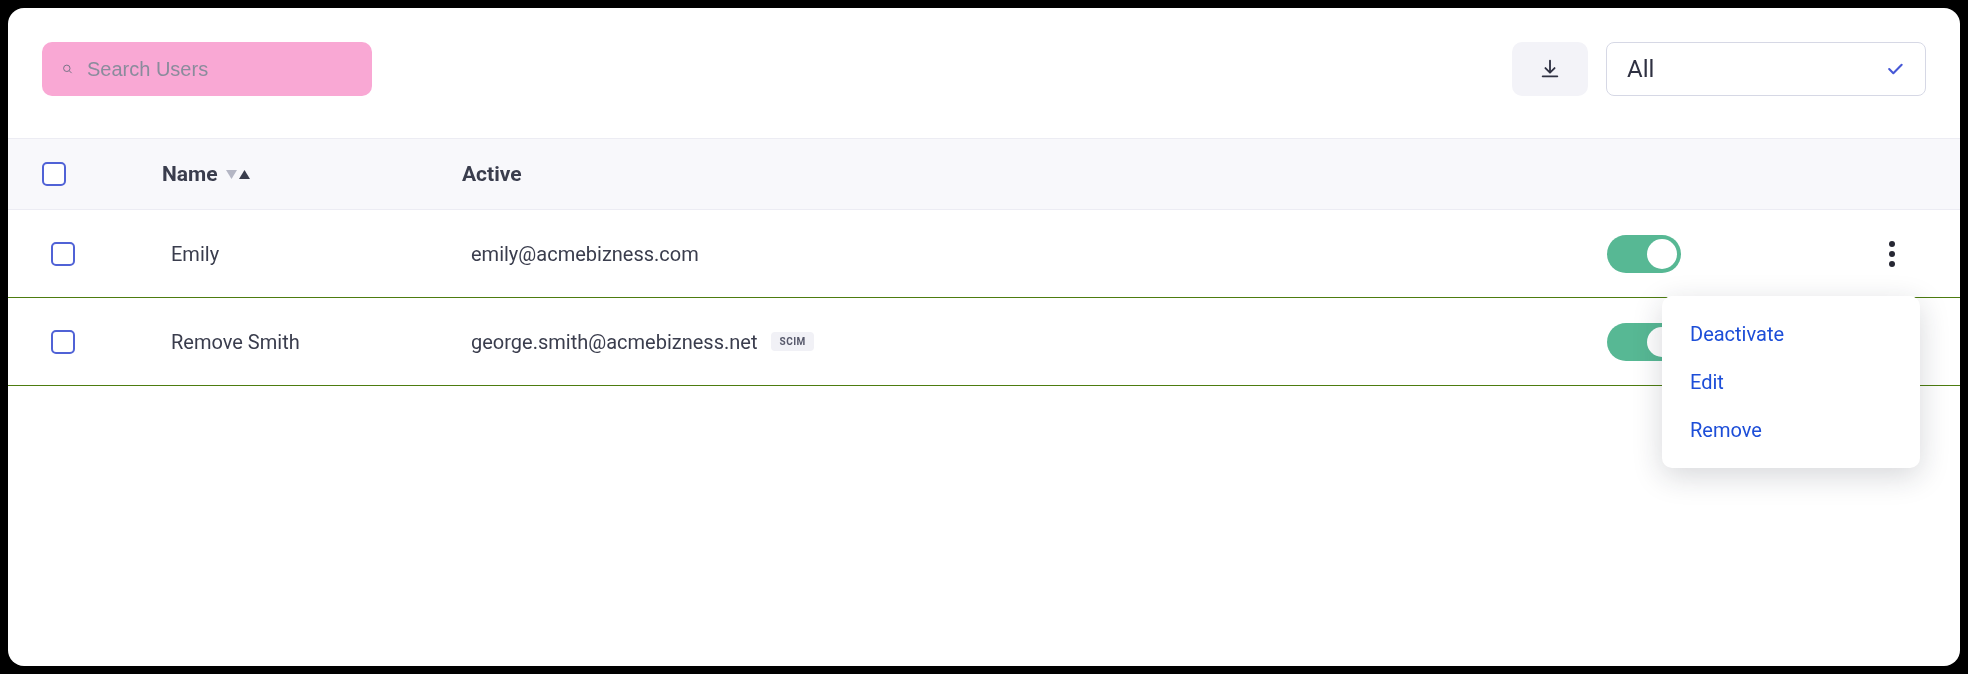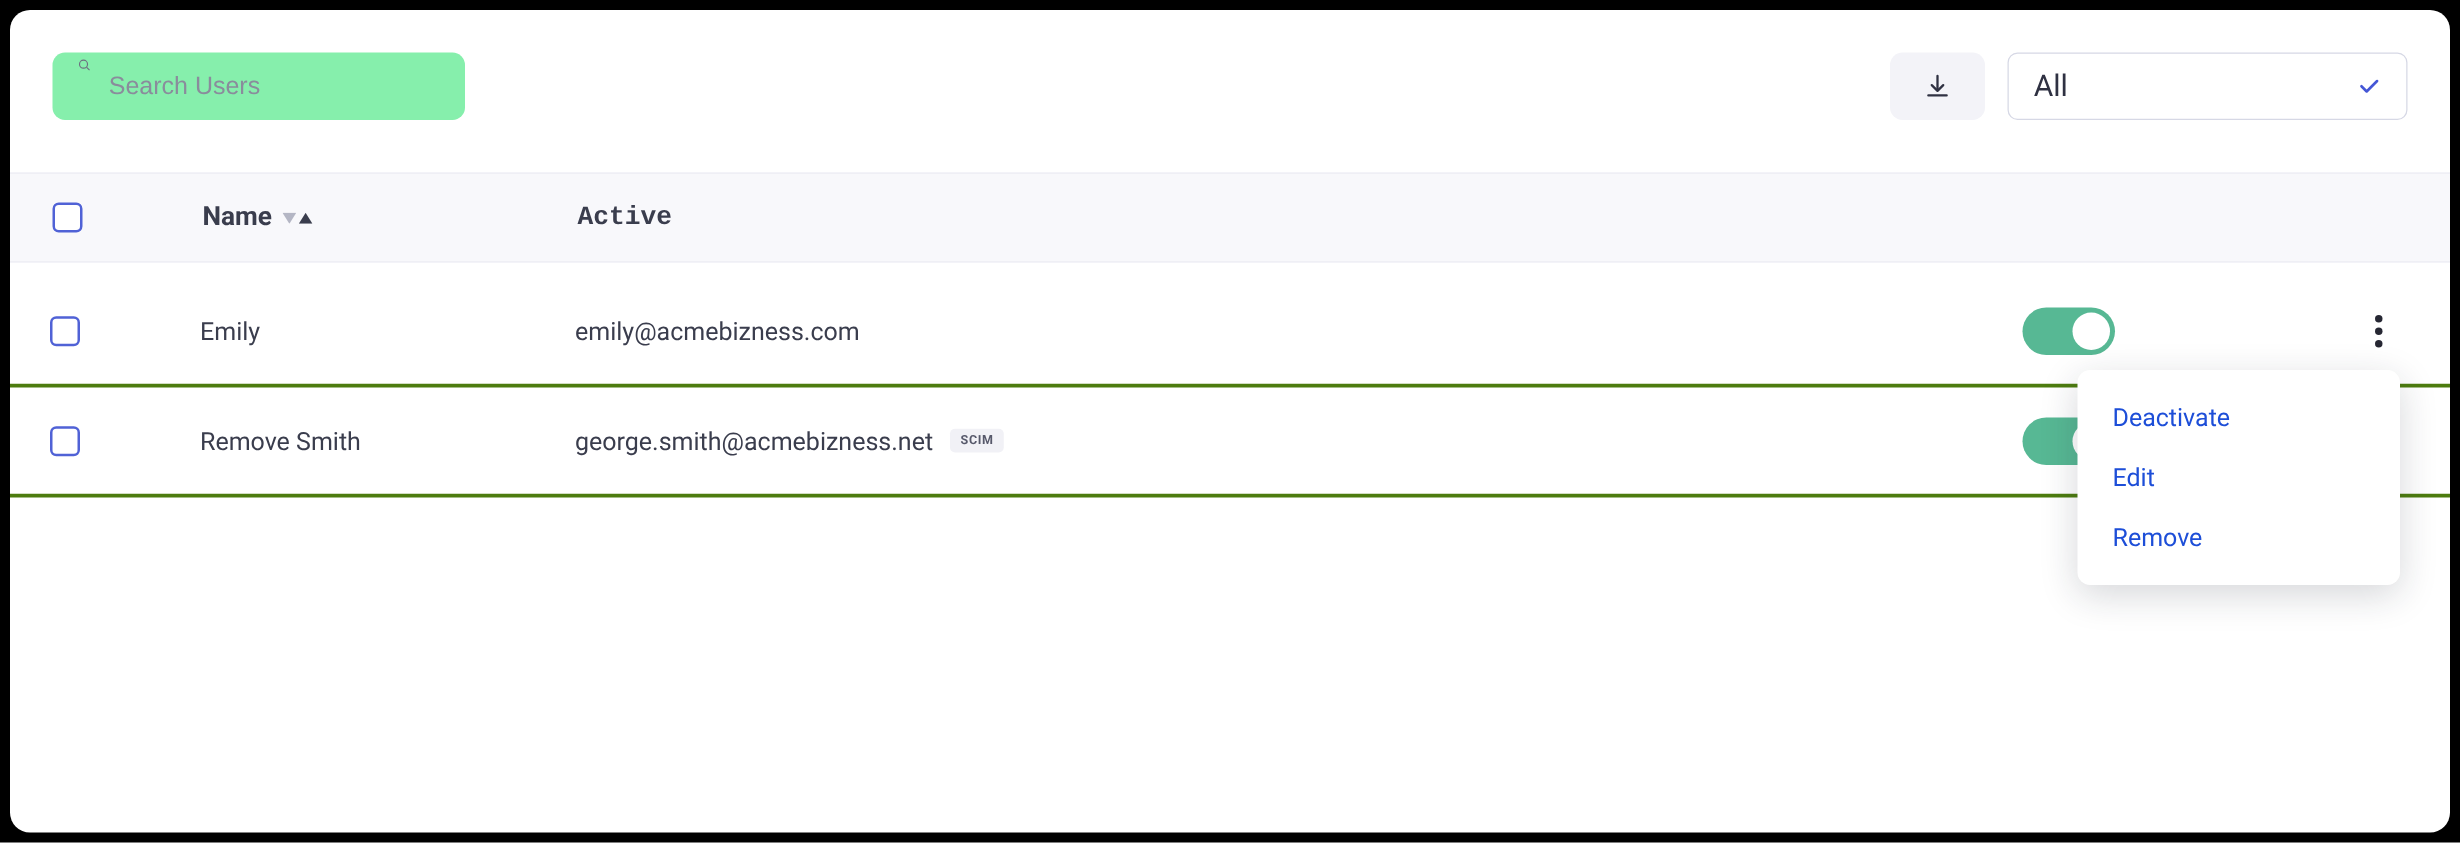--- a/index.html
+++ b/index.html
@@ -18,21 +18,22 @@
     overflow: hidden;
   }
   .toolbar {
     display: flex;
     align-items: center;
     gap: 18px;
     margin-bottom: 42px;
   }
   .search-wrap {
     display: flex;
-    background: #86efac;
+    align-items: center;
+    background: #f9a8d4;
     border-radius: 10px;
     height: 54px;
     width: 330px;
     padding: 0 20px;
     gap: 14px;
   }
   .search-wrap input {
     border: none;
     background: transparent;
     outline: none;
@@ -67,41 +68,41 @@
     font-size: 24px;
     color: #2f3142;
   }
   .table-header {
     display: flex;
     align-items: center;
     background: #f8f8fb;
     border-top: 1px solid #ececf3;
     border-bottom: 1px solid #ececf3;
     height: 72px;
-    margin: 12px -34px;
+    margin: 0 -34px;
     padding: 0 34px;
   }
   .col-check { width: 120px; display: flex; align-items: center; }
   .col-name { width: 300px; display: flex; align-items: center; gap: 8px; }
   .col-email { flex: 1; display: flex; align-items: center; gap: 14px; }
-  .col-active { width: 260px; display: flex; align-items: center; font-family: Liberation Mono, monospace; }
+  .col-active { width: 260px; display: flex; align-items: center; }
   .col-actions { width: 50px; display: flex; justify-content: center; position: relative; }
   .th {
     font-size: 21px;
     font-weight: 700;
     color: #3a3d4d;
   }
   .sort-icons { display: inline-flex; gap: 2px; align-items: center; }
   .row {
     display: flex;
     align-items: center;
     height: 88px;
-    border-bottom: 3px solid #4d7c0f;
+    border-bottom: 1px solid #4d7c0f;
     margin: 0 -34px;
-    padding: 0 32px;
+    padding: 0 43px;
   }
   .cell {
     font-size: 20px;
     color: #3a3d4d;
   }
   .checkbox {
     width: 24px;
     height: 24px;
     border: 2px solid #5062d6;
     border-radius: 5px;

